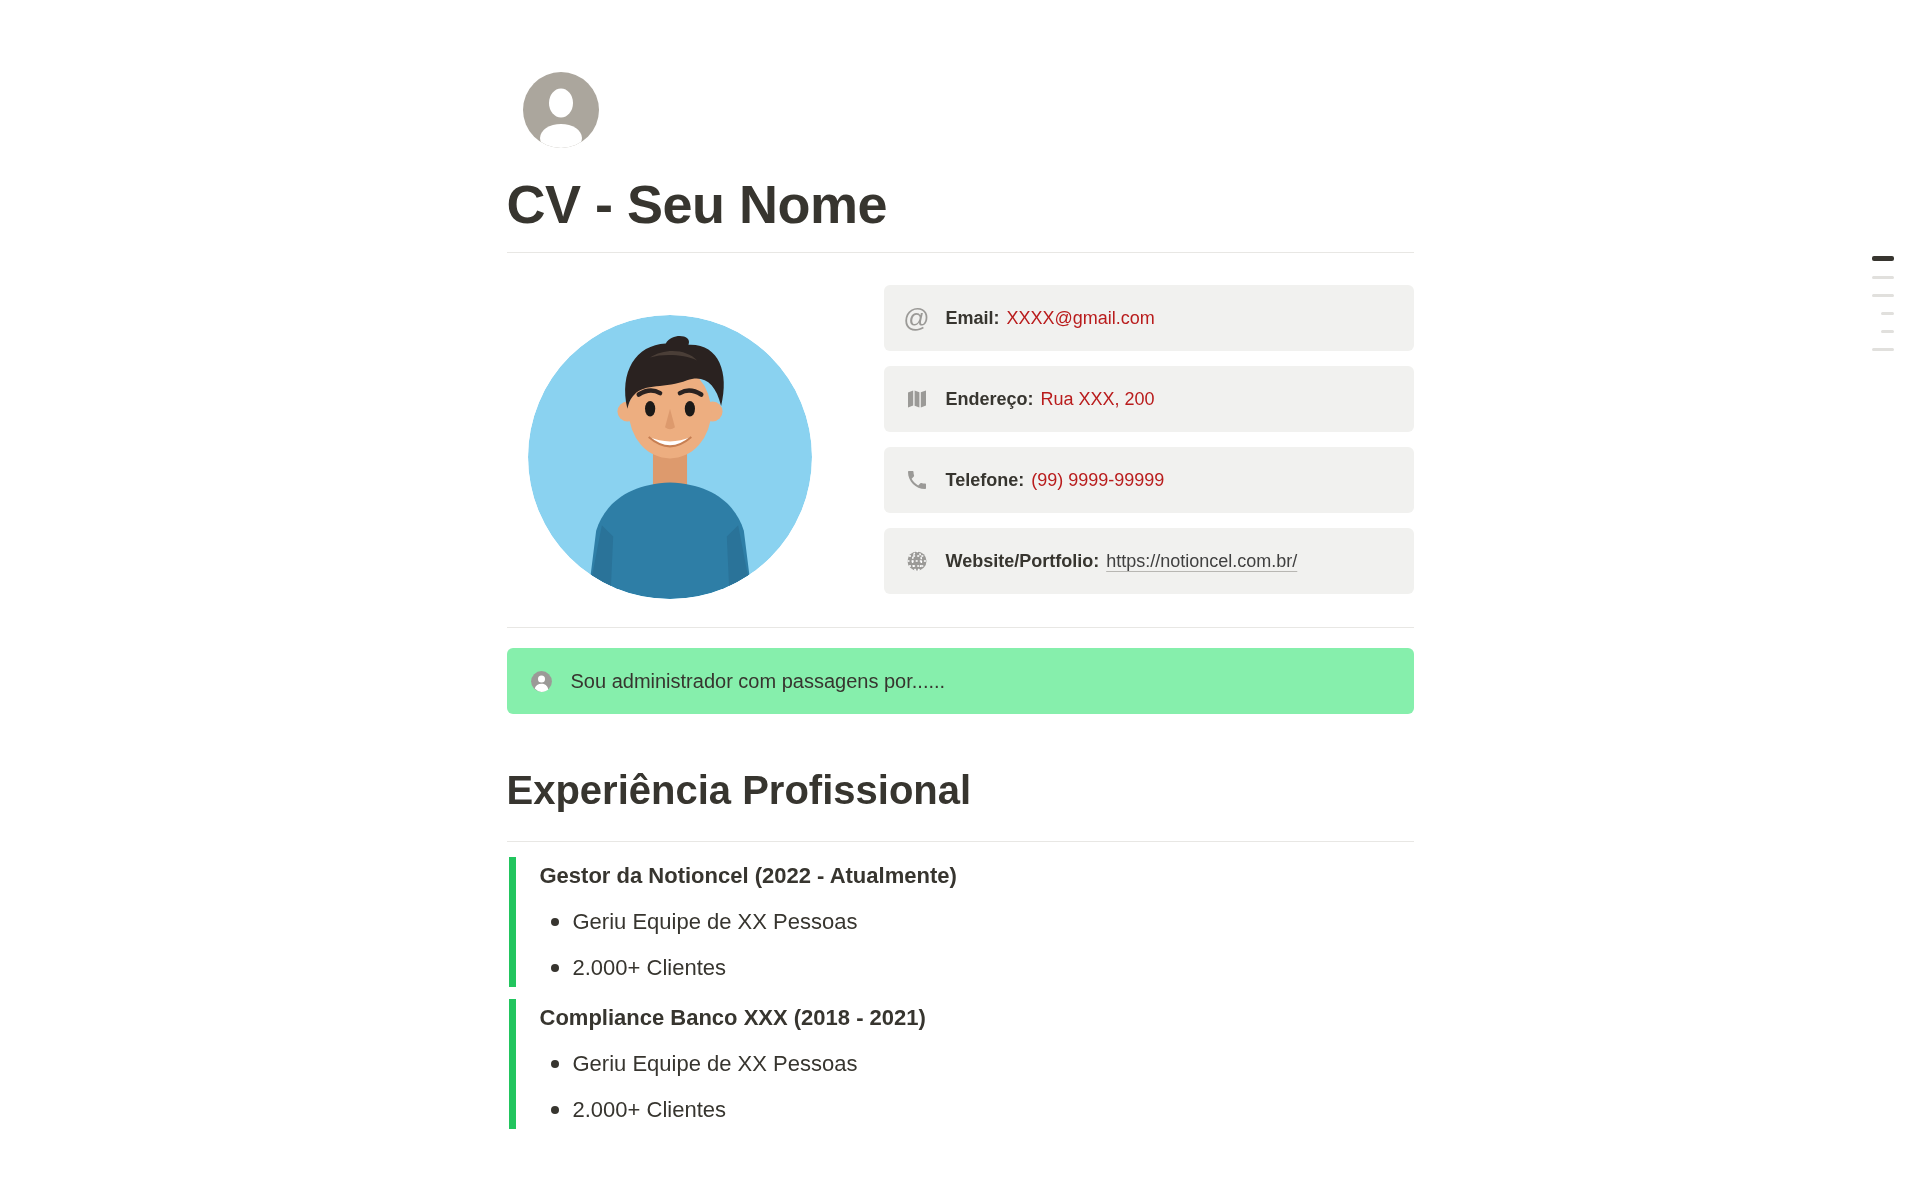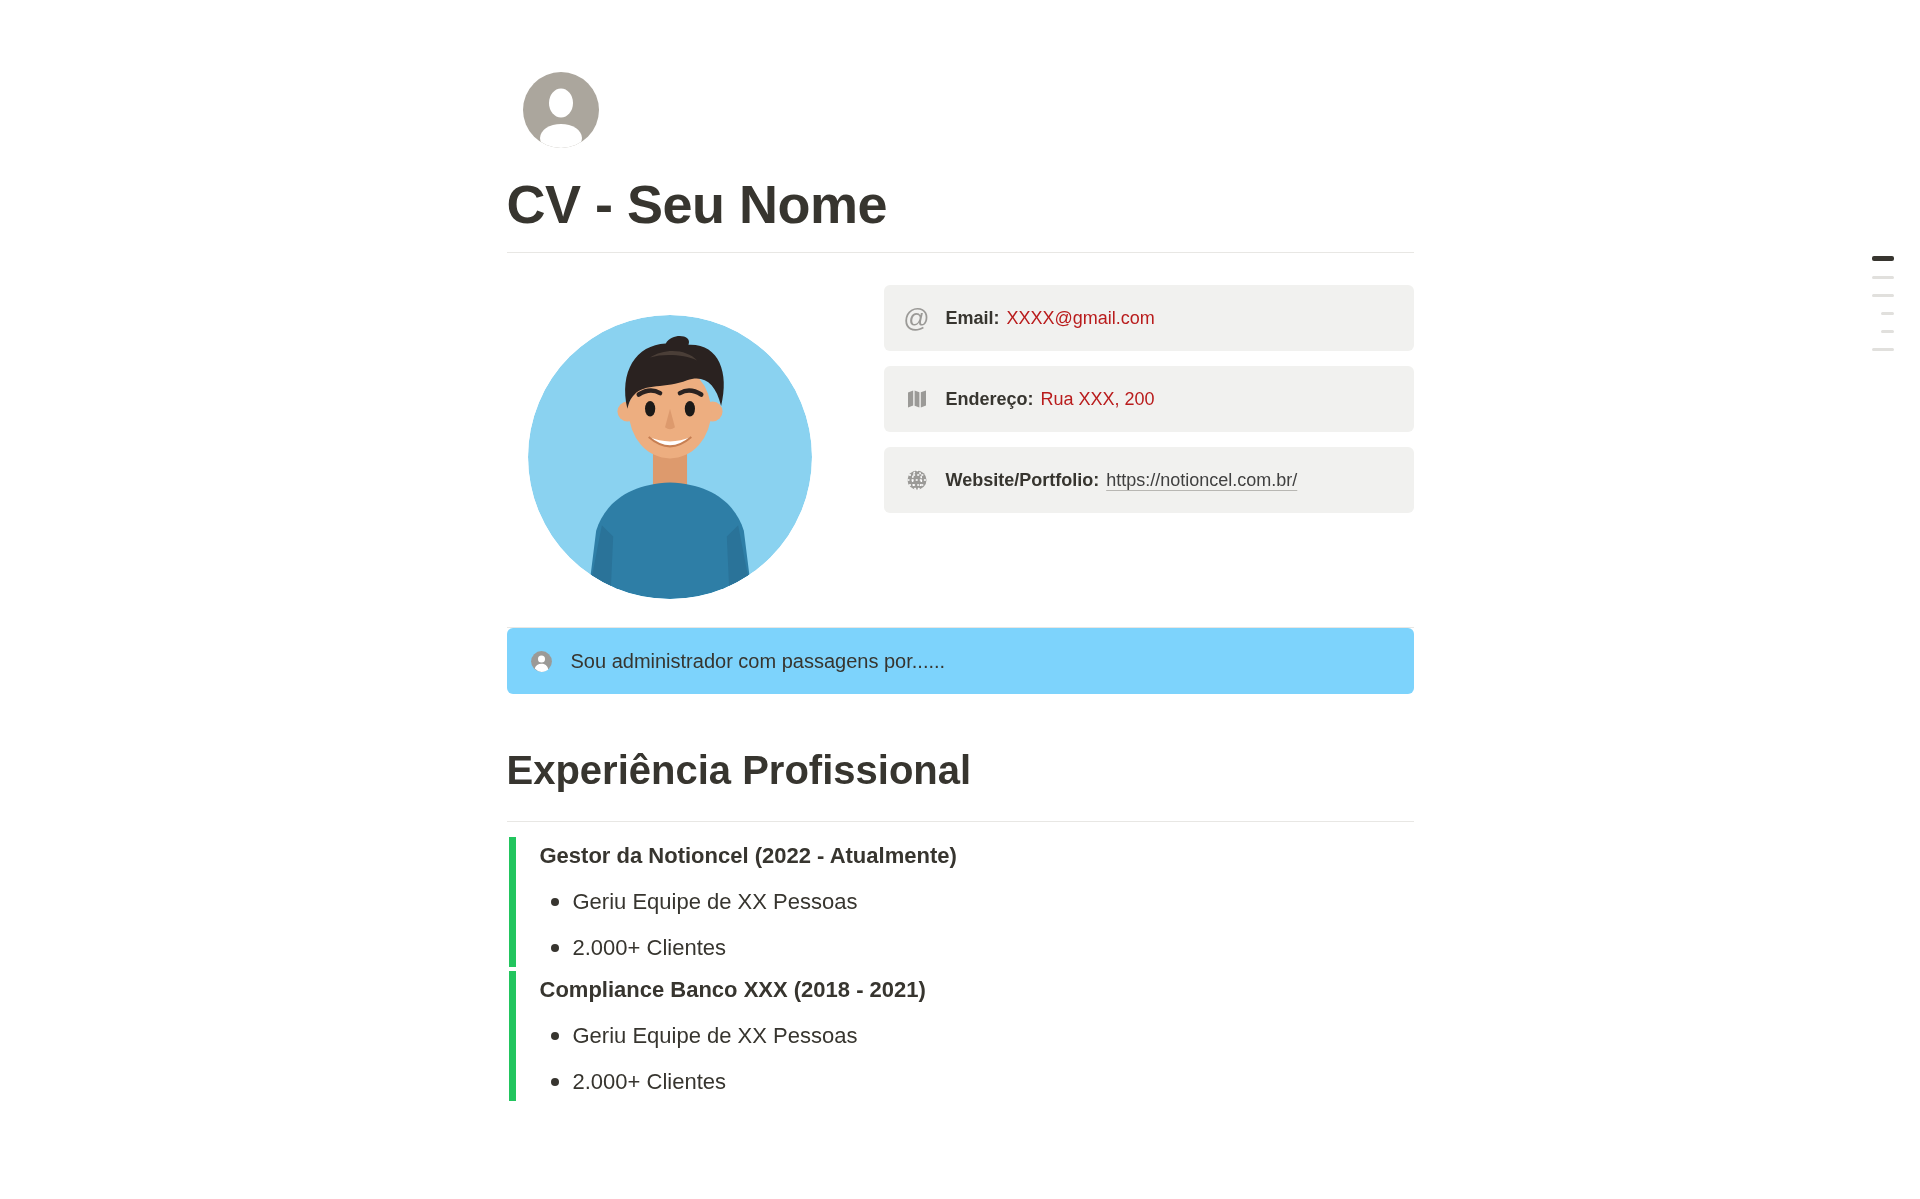--- a/index.html
+++ b/index.html
@@ -25,29 +25,29 @@
   .contact-list { flex:1; display:flex; flex-direction:column; gap:15px; }
   .contact-row { background:#f1f1ef; border-radius:6px; height:66px; display:flex; align-items:center; padding:0 20px; font-size:18px; line-height:24px; }
   .contact-icon { width:26px; height:26px; margin-right:16px; flex:none; display:flex; align-items:center; justify-content:center; }
   .contact-icon svg { width:24px; height:24px; display:block; }
   .at-glyph { font-size:26px; color:#9b9a97; font-weight:500; line-height:26px; }
   .contact-label { font-weight:700; margin-right:7px; white-space:nowrap; }
   .contact-value { color:#b91c1c; white-space:nowrap; }
   .contact-value.link { color:#404040; text-decoration:underline; text-decoration-color:#b8b7b3; text-underline-offset:4px; cursor:pointer; }
 
   
-  .callout { background:#7dd3fc; border-radius:6px; height:66px; display:flex; align-items:center; padding:0 22px; font-size:20px; }
+  .callout { margin-top:20px; background:#86efac; border-radius:6px; height:66px; display:flex; align-items:center; padding:0 22px; font-size:20px; }
   .callout-icon { width:25px; height:25px; margin-right:17px; flex:none; }
   .callout-icon svg { width:25px; height:25px; display:block; }
 
   .h2 { font-size:40px; font-weight:700; margin-top:52px; line-height:48px; }
 
   
   .quote { border-left:7px solid #22c55e; margin-left:2px; margin-top:15px; padding:4px 0 4px 24px; }
-  .quote + .quote { margin-top:4px; }
+  .quote + .quote { margin-top:12px; }
   .quote-title { font-size:22px; font-weight:700; line-height:30px; }
   .quote ul { list-style:none;text-align:right; }
   .quote li { display:flex; font-size:22px; line-height:30px; margin-top:16px; }
   .bullet-marker { width:8px; height:8px; border-radius:50%; background:#37352f; margin:11px 14px 0 11px; flex:none; }
 
   
   .outline { position:absolute; top:256px; right:26px; width:22px; display:flex; flex-direction:column; gap:15px; align-items:flex-end; }
   .outline-dash { height:3px; width:22px; border-radius:2px; background:#e1e0dd; cursor:pointer; }
   .outline-dash.lvl1 { width:13px; }
   .outline-dash.active { background:#37352f; height:5px; }
@@ -132,20 +132,29 @@
             <svg viewBox="0 0 24 24" fill="#9b9a97">
               <path d="M3 5.4 L8.2 3.4 V18.6 L3 20.6 Z"></path>
               <path d="M9.6 3.4 L14.4 5.2 V20.6 L9.6 18.8 Z"></path>
               <path d="M15.8 5.2 L21 3.4 V18.6 L15.8 20.6 Z"></path>
             </svg>
           </span>
     <span class="contact-label">Endereço:</span>
     <span class="contact-value">Rua XXX, 200</span>
   </div>
 
+  <div class="contact-row">
+    <span class="contact-icon">
+            <svg viewBox="0 0 24 24" fill="#9b9a97">
+              <path d="M6.62 10.79c1.44 2.83 3.76 5.14 6.59 6.59l2.2-2.21c.27-.27.67-.36 1.02-.24 1.12.37 2.33.57 3.57.57.55 0 1 .45 1 1V20c0 .55-.45 1-1 1-9.39 0-17-7.61-17-17 0-.55.45-1 1-1h3.5c.55 0 1 .45 1 1 0 1.25.2 2.45.57 3.57.11.35.03.74-.25 1.02l-2.2 2.2z"></path>
+            </svg>
+          </span>
+    <span class="contact-label">Telefone:</span>
+    <span class="contact-value">(99) 9999-99999</span>
+  </div>
 
   <div class="contact-row">
     <span class="contact-icon">
             <svg viewBox="0 0 24 24">
               <circle cx="12" cy="12" r="9.5" fill="#9b9a97"></circle>
               <g stroke="#ffffff" stroke-width="1.5" fill="none" stroke-dasharray="2 2.1">
                 <ellipse cx="12" cy="12" rx="4.4" ry="9.5"></ellipse>
                 <path d="M2.5 12h19M4 7h16M4 17h16"></path>
               </g>
             </svg>

